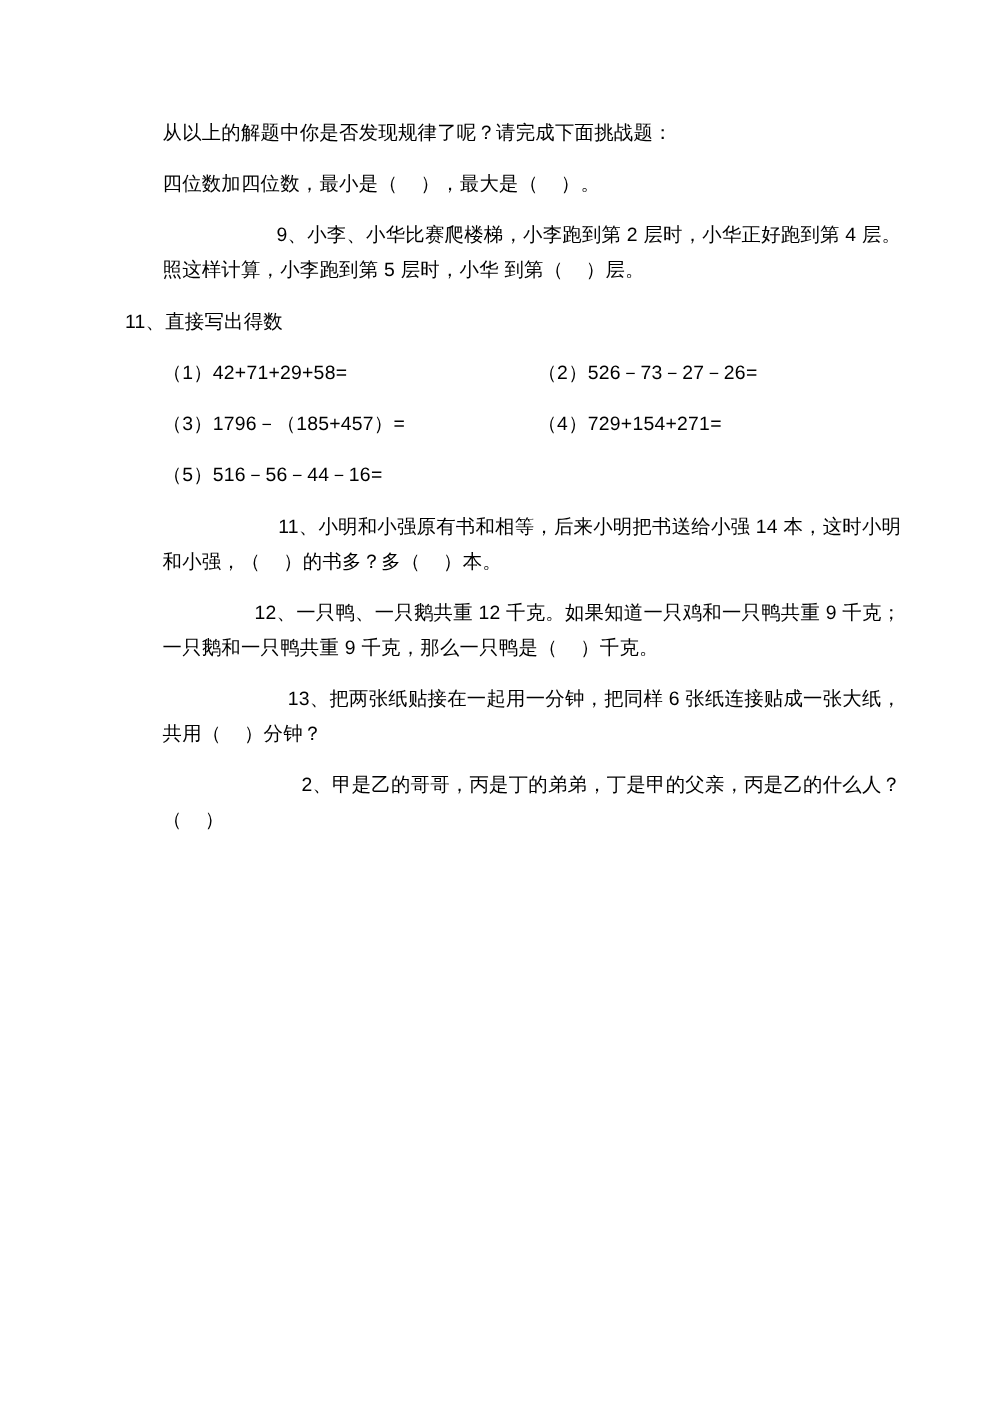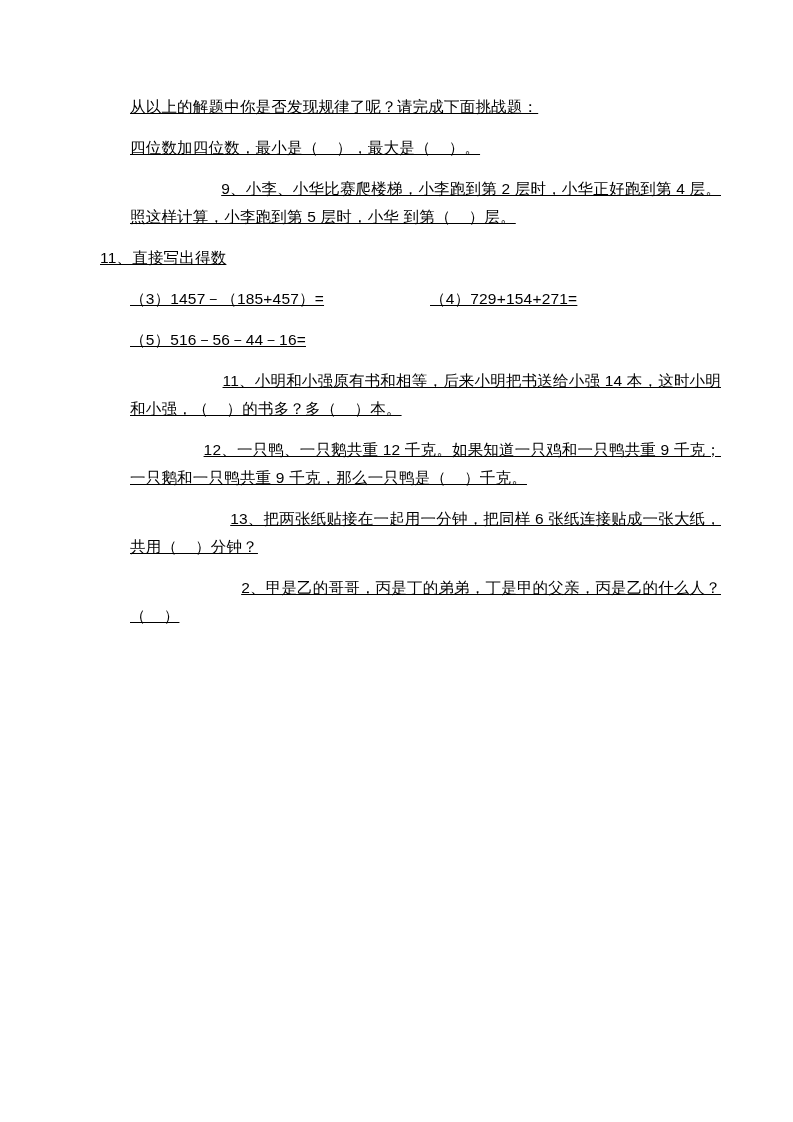--- a/index.html
+++ b/index.html
@@ -13,21 +13,20 @@
     font-family: "Liberation Sans", "DejaVu Sans", sans-serif;
     color: #000000;
     position: relative;
     overflow: hidden;
   }
   .page {
     box-sizing: border-box;
     width: 793px;
     height: 1122px;
     padding: 95px 72px 0 100px;
-    text-decoration: underline;
   }
   .line {
     font-size: 15.5px;
     line-height: 1.55;
     margin: 0 0 17px 0;
     white-space: pre-wrap;
     letter-spacing: 0.2px;
   }
   .indent {
     padding-left: 30px;
@@ -66,21 +65,25 @@
 
   <p class="line indent">从以上的解题中你是否发现规律了呢？请完成下面挑战题：</p>
   <p class="line indent">四位数加四位数，最小是（    ），最大是（    ）。</p>
 
   <p class="line q">9、小李、小华比赛爬楼梯，小李跑到第 2 层时，小华正好跑到第 4 层。</p>
   <p class="line hang q-body">照这样计算，小李跑到第 5 层时，小华 到第（    ）层。</p>
 
   <p class="line q-body">11、直接写出得数</p>
 
   <div class="row">
-    <span class="col-a">（3）1457－（185+457）=</span>
+    <span class="col-a">（1）42+71+29+58=</span>
+    <span class="col-b">（2）526－73－27－26=</span>
+  </div>
+  <div class="row">
+    <span class="col-a">（3）1796－（185+457）=</span>
     <span class="col-b">（4）729+154+271=</span>
   </div>
   <div class="row">
     <span class="col-a">（5）516－56－44－16=</span>
     <span class="col-b"></span>
   </div>
 
   <p class="line q">11、小明和小强原有书和相等，后来小明把书送给小强 14 本，这时小明</p>
   <p class="line hang q-body">和小强，（    ）的书多？多（    ）本。</p>
 

